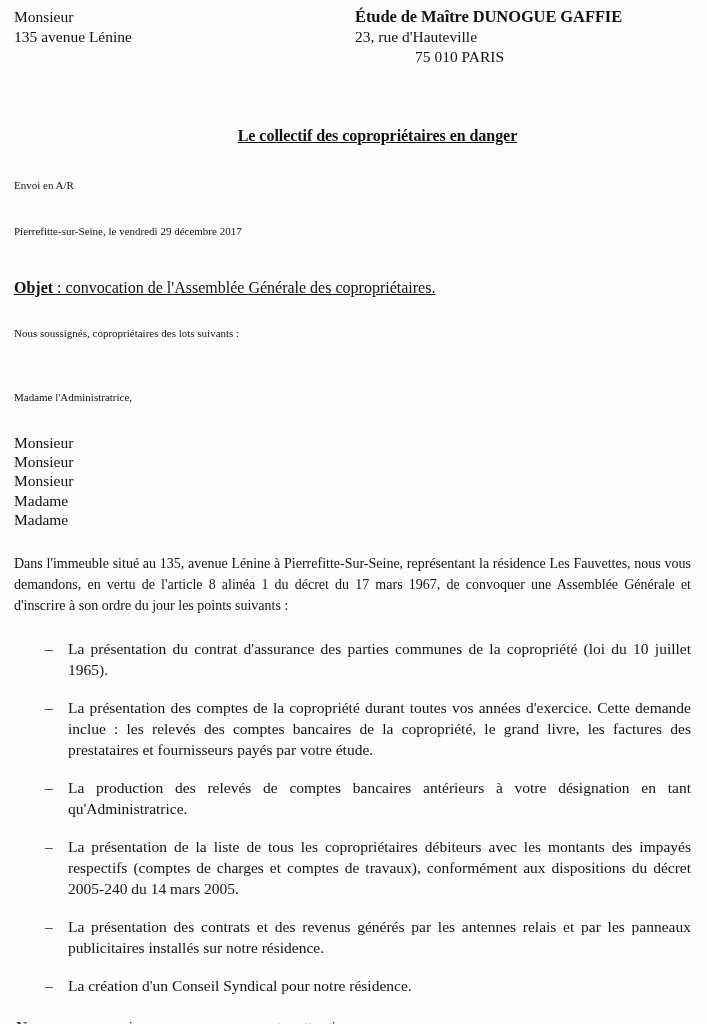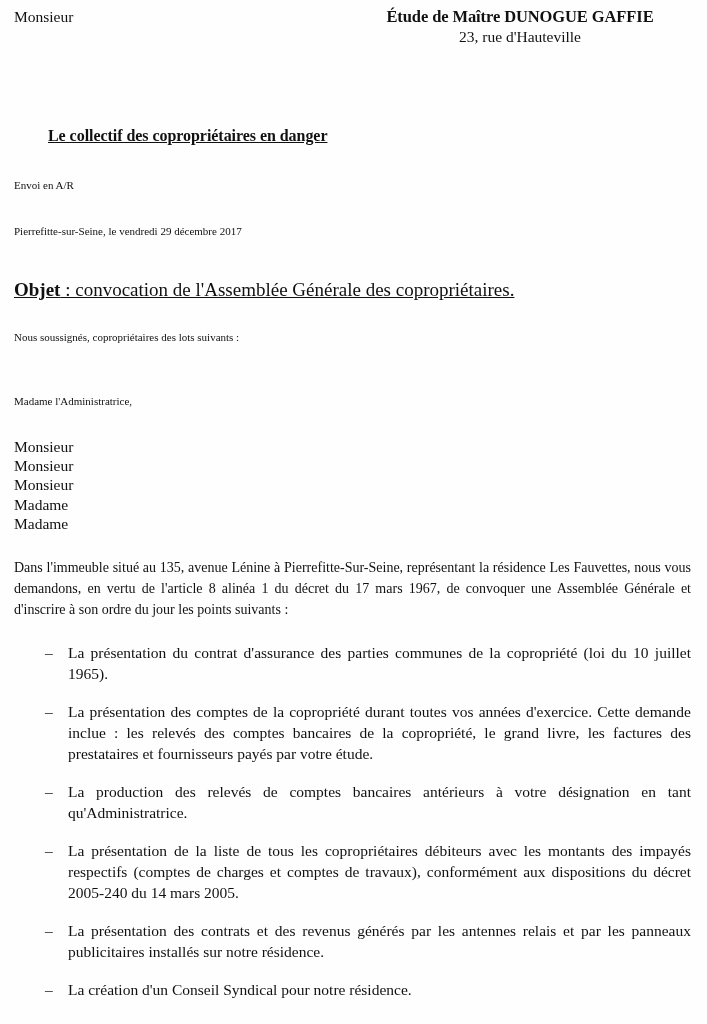--- a/index.html
+++ b/index.html
@@ -41,56 +41,55 @@
     text-align: left;
     white-space: nowrap;
   }
   .addr-right {
     position: absolute;
     right: 22px;
     top: 7px;
     width: 330px;
     font-size: 15.5px;
     line-height: 20px;
-    text-align: center;
   }
   .addr-right .l1 {
     font-weight: bold;
     font-size: 16.5px;
     letter-spacing: -0.1px;
   }
   .addr-right .l3 {
     padding-left: 60px;
   }
   .bold { font-weight: bold; }
 
   
   .doc-title {
-    text-align: left;
+    text-align: center;
     font-weight: bold;
     font-size: 16px;
     text-decoration: underline;
     margin-top: 35px;
     letter-spacing: -0.05px;
     padding-left: 48px;
   }
 
   
   .line {
     font-size: 11px;
     line-height: 20px;
     margin-left: 14px;
   }
   .envoi { margin-top: 30px; }
   .datecity { margin-top: 26px; }
 
   .objet {
     margin-top: 38px;
     margin-left: 14px;
-    font-size: 19px;
+    font-size: 16px;
     text-decoration: underline;
     display: inline-block;
   }
   .objet-wrap { display: block; }
   .objet .kw { font-weight: bold; }
 
   .salut { margin-top: 44px; }
   .soussignes { margin-top: 26px; }
 
   
@@ -141,25 +140,27 @@
   }
 </style>
 </head>
 <body>
 
 <div class="page">
 
   <div class="header">
     <div class="addr-left">
       <div>Monsieur</div>
+      <div>135 avenue Lénine</div>
     </div>
 
     <div class="addr-right">
       <div class="l1">Étude de Maître DUNOGUE GAFFIE</div>
       <div class="l2">23, rue d'Hauteville</div>
+      <div class="l3">75 010 PARIS</div>
     </div>
   </div>
 
   <div class="doc-title">Le collectif des copropriétaires en danger</div>
 
   <div class="line envoi">Envoi en A/R</div>
 
   <div class="line datecity">Pierrefitte-sur-Seine, le vendredi 29 décembre 2017</div>
 
   <div class="objet-wrap">

